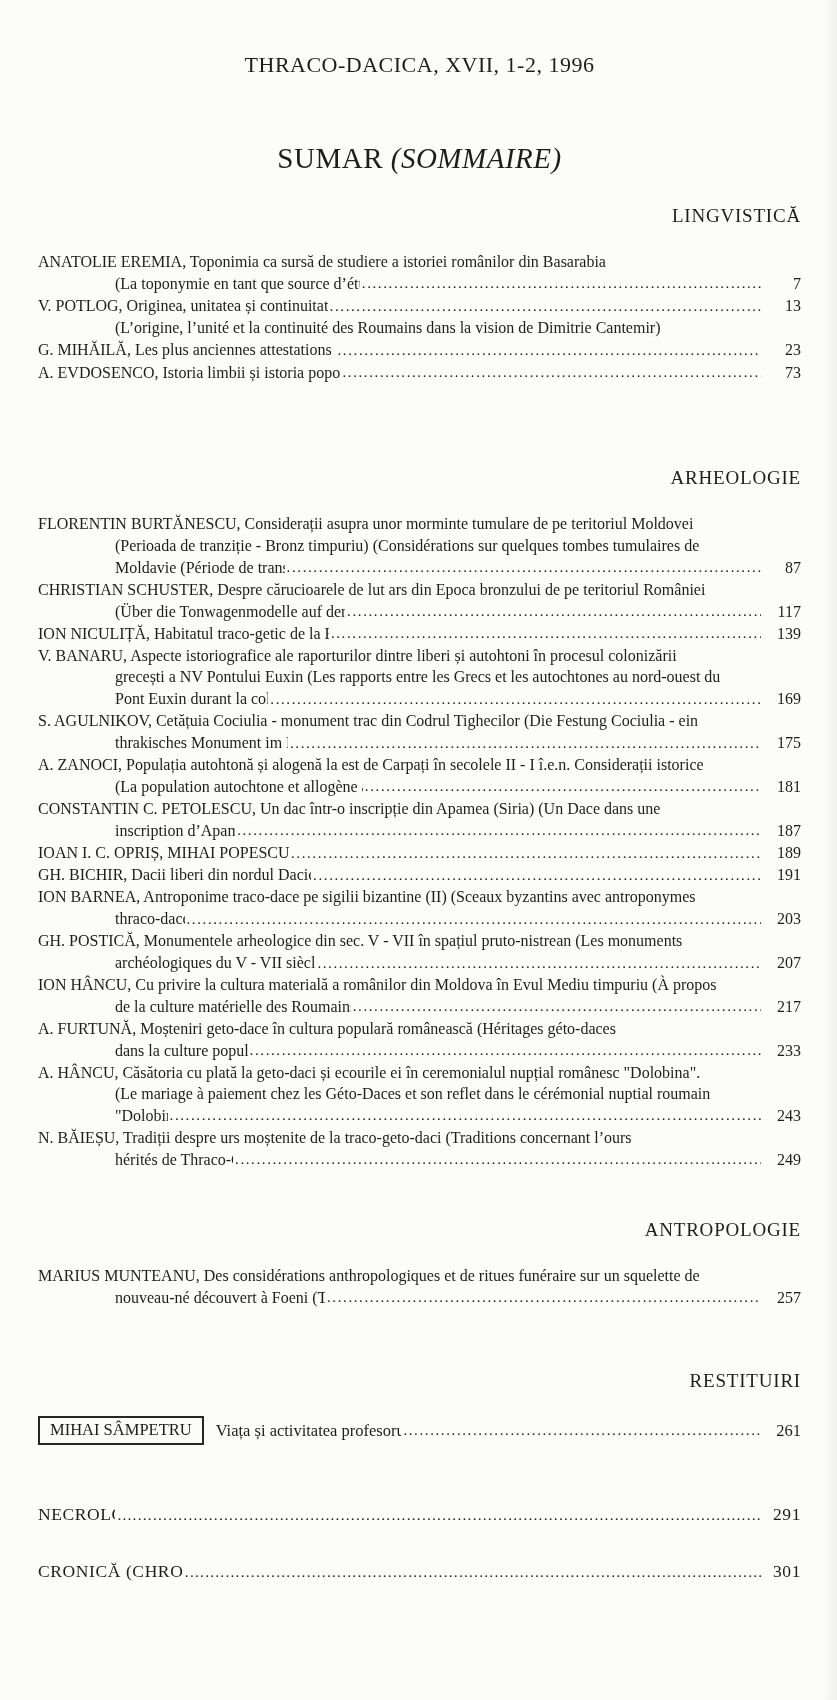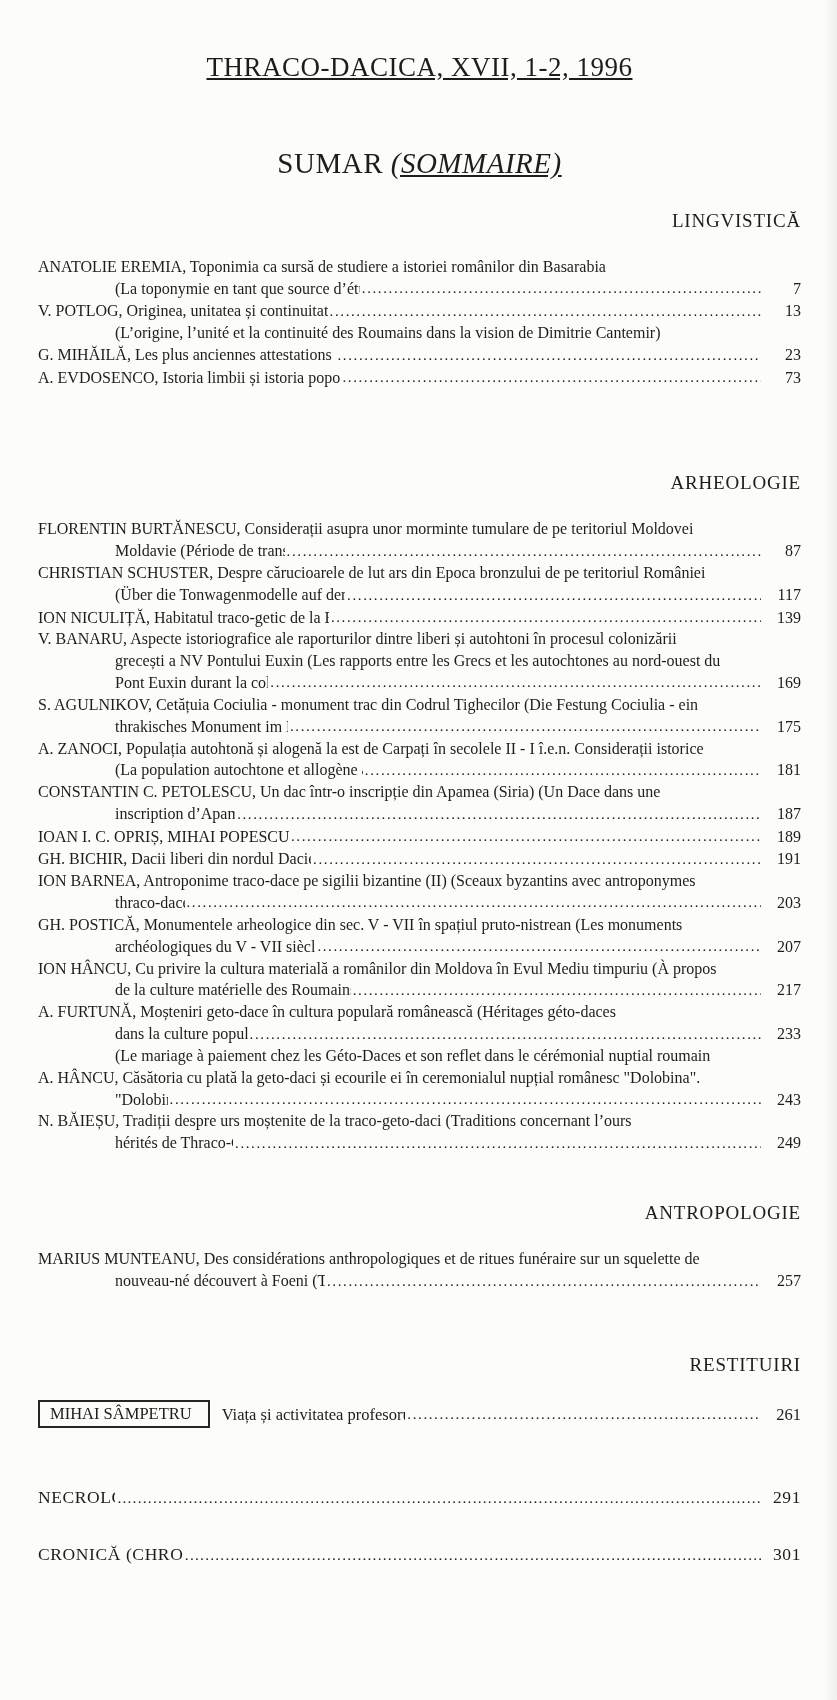--- a/index.html
+++ b/index.html
@@ -12,28 +12,28 @@
     box-sizing:border-box;
     padding:38px 36px 40px 38px;
     overflow:hidden;
   }
   .page::after{ 
     content:"";position:absolute;top:0;right:0;width:14px;height:100%;
     background:linear-gradient(to right,rgba(0,0,0,0),rgba(0,0,0,0.05));
     pointer-events:none;
   }
   .journal-title{
-    text-align:center;font-size:27px;letter-spacing:0.5px;
-    margin:14px 0 14px 0;font-weight:normal;text-decoration:underline;
+    text-align:center;font-size:22px;letter-spacing:0.5px;
+    margin:14px 0 14px 0;font-weight:normal;
   }
   .toc-title{
     text-align:center;font-size:29px;letter-spacing:0.5px;
     margin:64px 0 0 0;font-weight:normal;
   }
-  .toc-title .fr{font-style:italic;text-decoration:underline;}
+  .toc-title .fr{font-style:italic;}
   .section-heading{
     text-align:right;font-size:19px;letter-spacing:0.8px;
     margin:48px 0 24px 0;
   }
   .section:nth-of-type(1) .section-heading{margin-top:30px;}
   .section:nth-of-type(2) .section-heading{margin-top:84px;}
   .section:nth-of-type(5) .section-heading{margin-top:62px;}
   .toc-line{
     display:flex;align-items:center;
     font-size:16px;line-height:21.4px;
@@ -42,21 +42,21 @@
   .line-text{flex:0 1 auto;white-space:nowrap;overflow:hidden;}
   .dots{flex:1 1 auto;overflow:hidden;white-space:nowrap;min-width:10px;margin-left:2px;}
   .dots::after{
     content:"....................................................................................................................................................................";
     letter-spacing:1.6px;font-size:15px;
   }
   .page-num{flex:0 0 auto;width:40px;text-align:right;}
   .boxed-author{
     border:2px solid #26262-4;
     border:2px solid #262624;
-    padding:1px 16px 2px 10px;margin-right:12px;white-space:nowrap;
+    padding:1px 10px 2px 10px;margin-right:12px;white-space:nowrap;
   }
   .restituiri-line{font-size:16.5px;}
   .back-matter{margin-top:58px;}
   .back-item{
     display:flex;align-items:baseline;
     font-size:17.5px;letter-spacing:0.6px;line-height:22px;
     margin-top:34px;
   }
   .back-item .dots::after{letter-spacing:1.2px;font-size:15.5px;}
 </style>
@@ -96,20 +96,23 @@
           <span class="dots"></span>
           <span class="page-num">73</span>
         </div>
       </div>
       <div class="section">
         <div class="section-heading">ARHEOLOGIE</div>
         <div class="toc-line">
           <span class="line-text">FLORENTIN BURTĂNESCU, Considerații asupra unor morminte tumulare de pe teritoriul Moldovei</span>
         </div>
         <div class="toc-line indent">
+          <span class="line-text">(Perioada de tranziție - Bronz timpuriu) (Considérations sur quelques tombes tumulaires de</span>
+        </div>
+        <div class="toc-line indent">
           <span class="line-text">Moldavie (Période de transition - Bronze ancien)</span>
           <span class="dots"></span>
           <span class="page-num">87</span>
         </div>
         <div class="toc-line">
           <span class="line-text">CHRISTIAN SCHUSTER, Despre cărucioarele de lut ars din Epoca bronzului de pe teritoriul României</span>
         </div>
         <div class="toc-line indent">
           <span class="line-text">(Über die Tonwagenmodelle auf dem Gebiete Rumäniens in der Bronzezeit)</span>
           <span class="dots"></span>
@@ -192,25 +195,25 @@
       </div>
       <div class="section">
         <div class="toc-line">
           <span class="line-text">A. FURTUNĂ, Moșteniri geto-dace în cultura populară românească (Héritages géto-daces</span>
         </div>
         <div class="toc-line indent">
           <span class="line-text">dans la culture populaire roumaine)</span>
           <span class="dots"></span>
           <span class="page-num">233</span>
         </div>
+        <div class="toc-line">
+          <span class="line-text">A. HÂNCU, Căsătoria cu plată la geto-daci și ecourile ei în ceremonialul nupțial românesc "Dolobina".</span>
+        </div>
         <div class="toc-line indent">
           <span class="line-text">(Le mariage à paiement chez les Géto-Daces et son reflet dans le cérémonial nuptial roumain</span>
-        </div>
-        <div class="toc-line">
-          <span class="line-text">A. HÂNCU, Căsătoria cu plată la geto-daci și ecourile ei în ceremonialul nupțial românesc "Dolobina".</span>
         </div>
         <div class="toc-line indent">
           <span class="line-text">"Dolobina")</span>
           <span class="dots"></span>
           <span class="page-num">243</span>
         </div>
         <div class="toc-line">
           <span class="line-text">N. BĂIEȘU, Tradiții despre urs moștenite de la traco-geto-daci (Traditions concernant l’ours</span>
         </div>
         <div class="toc-line indent">

